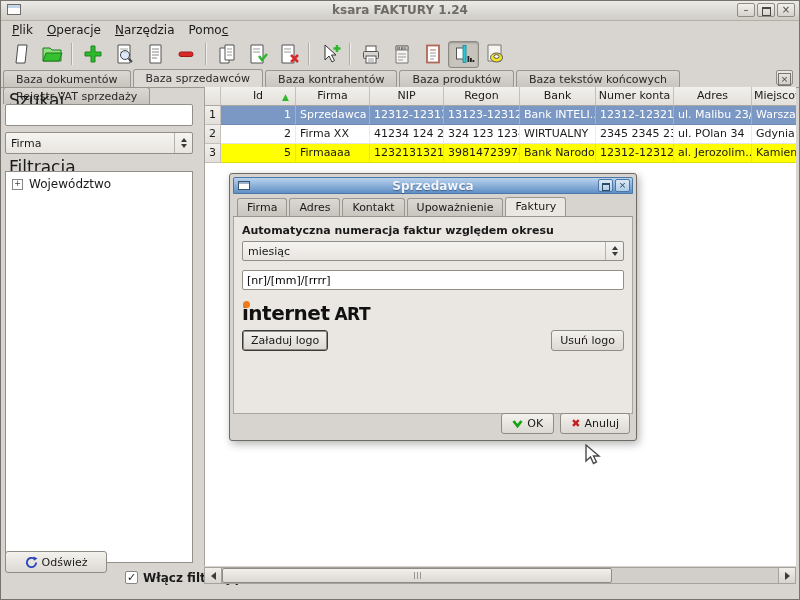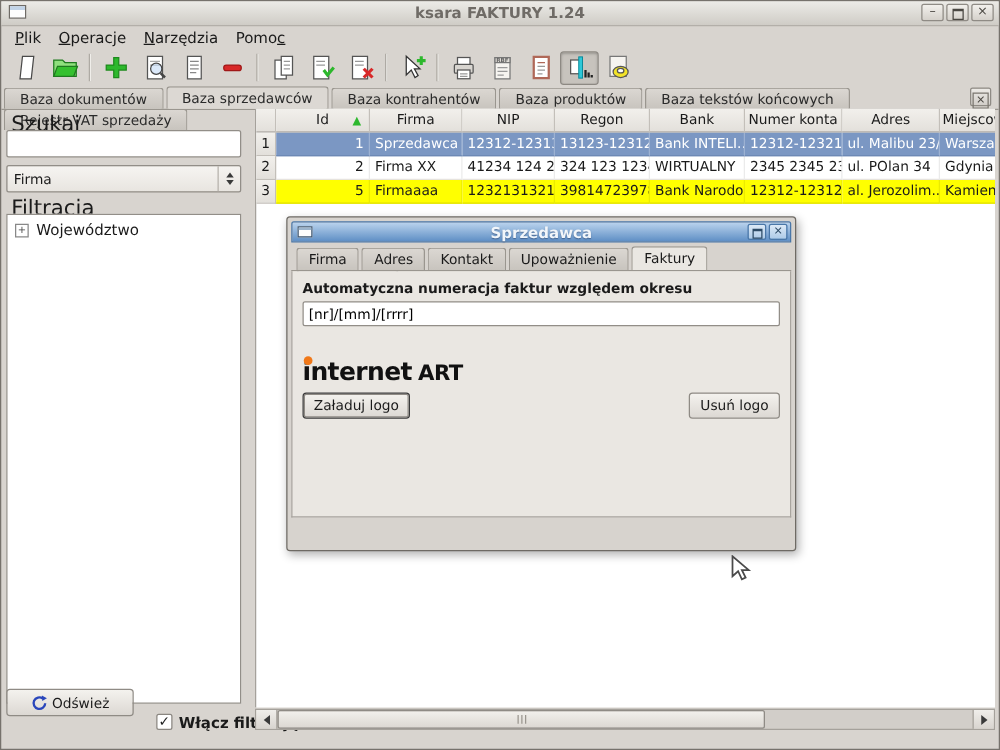--- a/index.html
+++ b/index.html
@@ -89,21 +89,21 @@
   .dlg-btn{width:15px;height:13px;background:linear-gradient(#dce9f6,#aecbe8);border:1px solid #4a77a8;border-radius:2px;
            font-size:9px;line-height:11px;text-align:center;color:#2c4a66;box-sizing:border-box;}
   .dlg-max-glyph{display:inline-block;width:6px;height:5px;border:1px solid #2c4a66;border-top-width:2px;margin-top:3px;}
   .dlg-tabs{position:relative;height:19px;margin-top:3px;border-bottom:1px solid #9a968f;padding-left:2px;}
   .dtab{display:inline-block;height:18px;line-height:18px;padding:0 9px;font-size:11px;background:linear-gradient(#dbd7d2,#c8c4be);
         border:1px solid #9a968f;border-bottom:none;border-radius:3px 3px 0 0;margin-left:2px;box-sizing:border-box;vertical-align:bottom;}
   .dtab.active{background:#eae7e2;height:19px;position:relative;z-index:2;}
   .dlg-content{position:relative;height:197px;background:#eae7e2;border:1px solid #a8a49e;border-top:none;box-sizing:border-box;padding:7px 8px;}
   .dlg-label{font-weight:bold;font-size:11px;margin-bottom:4px;}
   .dlg-combo{height:20px;margin-bottom:9px;}
-  .dlg-input{width:100%;height:20px;margin-bottom:22px;}
+  .dlg-input{width:100%;height:20px;margin-bottom:9px;}
   .logo{position:relative;height:26px;margin:2px 0 3px 0;font-weight:bold;font-size:20px;letter-spacing:-0.5px;line-height:24px;color:#111;}
   .logo-dot{position:absolute;left:1px;top:0px;width:7px;height:7px;border-radius:50%;background:#f07818;}
   .logo .w2{margin-left:5px;font-size:17px;}
   .logo-buttons{display:flex;gap:8px;justify-content:space-between;}
   .logo-buttons .btn{height:21px;padding:0 8px;}
   .btn.focused{border:1px solid #3a3a3a;box-shadow:0 0 0 1px #8f8b85 inset;}
   .dlg-bottom{position:absolute;left:3px;right:3px;bottom:3px;height:27px;display:flex;align-items:center;justify-content:flex-end;gap:6px;padding-right:3px;}
   .dlg-bottom .btn{height:21px;padding:0 10px;}
   .cancel-x{color:#c41f1f;font-weight:bold;font-size:11px;}
   
@@ -355,28 +355,47 @@
       <div class="dlg-controls">
         <div class="dlg-btn"><span class="dlg-max-glyph"></span></div>
         <div class="dlg-btn"><span>×</span></div>
       </div>
     </div>
     <div class="dlg-tabs">
       <span class="dtab">Firma</span><span class="dtab">Adres</span><span class="dtab">Kontakt</span><span class="dtab">Upoważnienie</span><span class="dtab active">Faktury</span><span class="dtab">Dodatkowe</span>
     </div>
     <div class="dlg-content">
       <div class="dlg-label">Automatyczna numeracja faktur względem okresu</div>
+      <div class="combo dlg-combo">
+        <span>miesiąc</span>
+        <span class="spin">
+            <span class="arr-up"></span>
+            <span class="arr-dn"></span>
+          </span>
+      </div>
       <input class="input dlg-input" value="[nr]/[mm]/[rrrr]" style="">
       <div class="logo">
         <span class="logo-dot"></span><span>internet</span><span class="w2">ART</span>
       </div>
       <div class="logo-buttons">
         <button class="btn focused">Załaduj logo</button>
         <button class="btn">Usuń logo</button>
       </div>
+    </div>
+    <div class="dlg-bottom">
+      <button class="btn">
+        <svg width="11" height="8" viewBox="0 0 11 8">
+            <path d="M1.5 1 L5.5 6 L9.5 1" fill="none" stroke="#17a317" stroke-width="2.8"></path>
+          </svg>
+        <span>OK</span>
+      </button>
+      <button class="btn">
+        <span class="cancel-x">✖</span>
+        <span>Anuluj</span>
+      </button>
     </div>
   </div>
 
   <div class="cursor">
     <svg width="18" height="22" viewBox="0 0 18 22">
         <path d="M2 1 L2 17 L6.5 13 L9.5 19.5 L12.5 18 L9.5 12 L15 12 Z" fill="#fff" stroke="#4a4a4a" stroke-width="1.4"></path>
       </svg>
   </div>
 
 </div>

